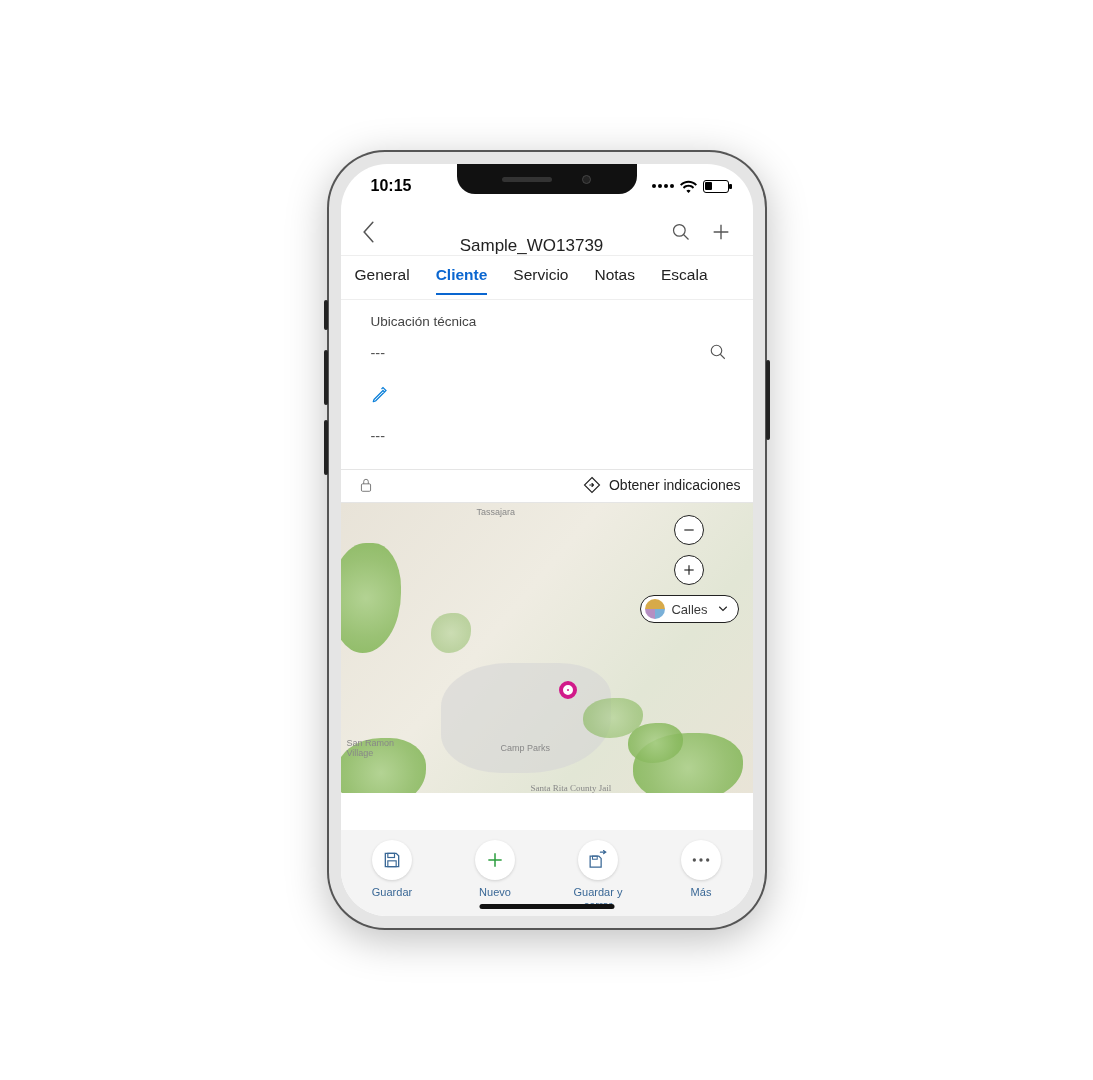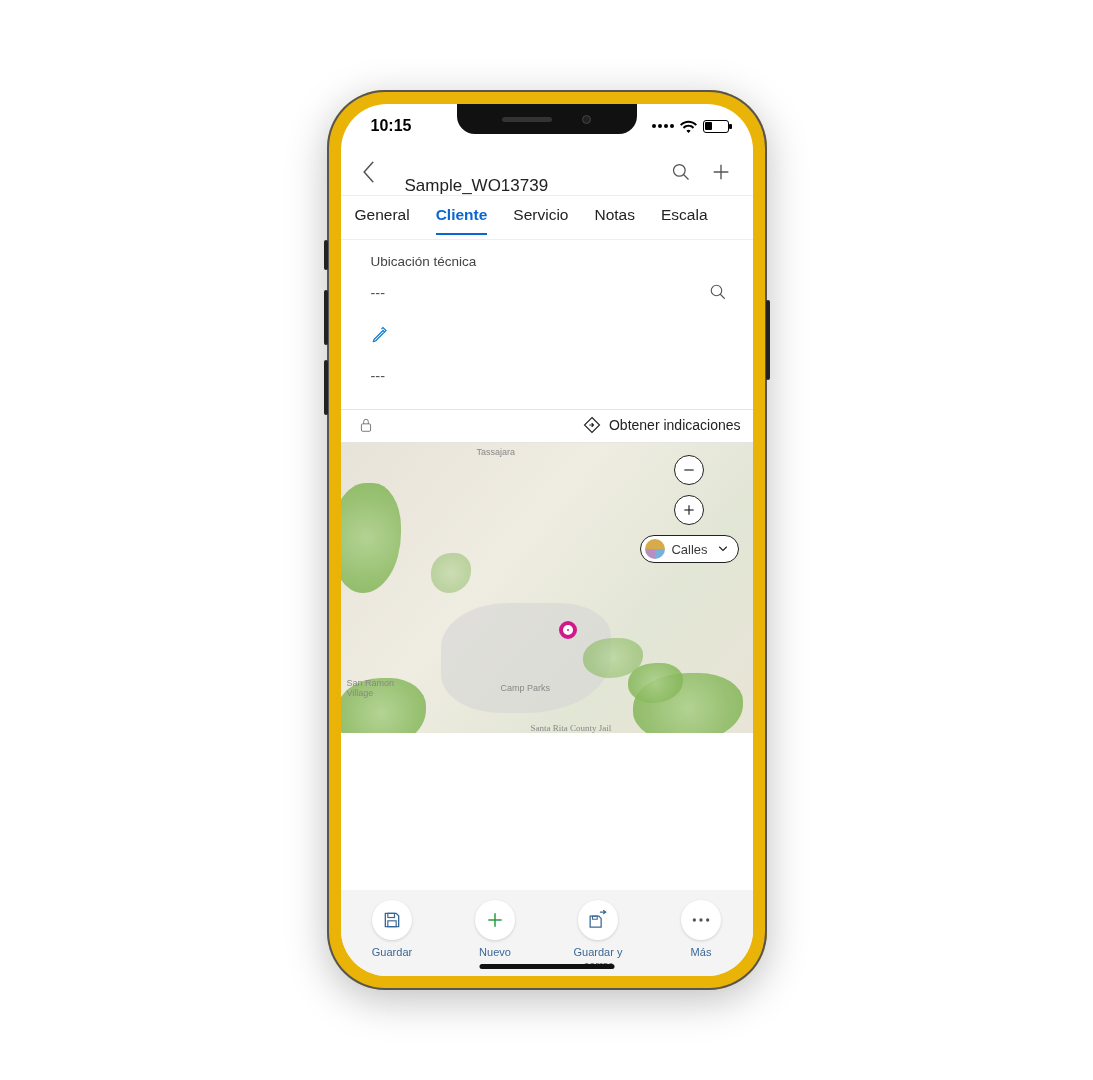--- a/index.html
+++ b/index.html
@@ -7,22 +7,22 @@
     background: #ffffff;
     font-family: "Segoe UI", -apple-system, BlinkMacSystemFont, sans-serif;
     display: flex;
     justify-content: center;
     align-items: center;
     width: 1093px;
     height: 1080px;
   }
   .phone-frame {
     width: 440px;
-    height: 900px;
-    background: #eab308;
+    height: 780px;
+    background: #e5e5e5;
     border-radius: 58px;
     padding: 14px;
     position: relative;
     box-shadow: 0 10px 40px rgba(0,0,0,0.25), inset 0 0 0 2px #555;
   }
   .side-btn { position:absolute; background:#222; border-radius:3px; }
   .side-btn.l1 { left:-3px; top:150px; width:4px; height:30px; }
   .side-btn.l2 { left:-3px; top:200px; width:4px; height:55px; }
   .side-btn.l3 { left:-3px; top:270px; width:4px; height:55px; }
   .side-btn.r1 { right:-3px; top:210px; width:4px; height:80px; }
@@ -68,21 +68,21 @@
 
   .nav-header {
     height: 48px;
     display: flex;
     align-items: center;
     padding: 0 14px;
     gap: 4px;
     border-bottom: 1px solid #eee;
   }
   .back-chevron { width:28px; display:flex; justify-content:center; align-items:center; }
-  .nav-title { flex:1; text-align:left; padding-left:18px; font-size:17px; color:#222; font-weight:400;margin-top:28px; }
+  .nav-title { flex:1; text-align:center; padding-left:18px; font-size:17px; color:#222; font-weight:400;margin-top:28px; }
   .hdr-icon { width:36px; display:flex; justify-content:center; align-items:center; color:#444; }
 
   .tabs {
     display:flex;
     gap:26px;
     padding: 0 14px;
     height:44px;
     align-items:flex-start;
     border-bottom:1px solid #eee;
     font-size:15.5px;

